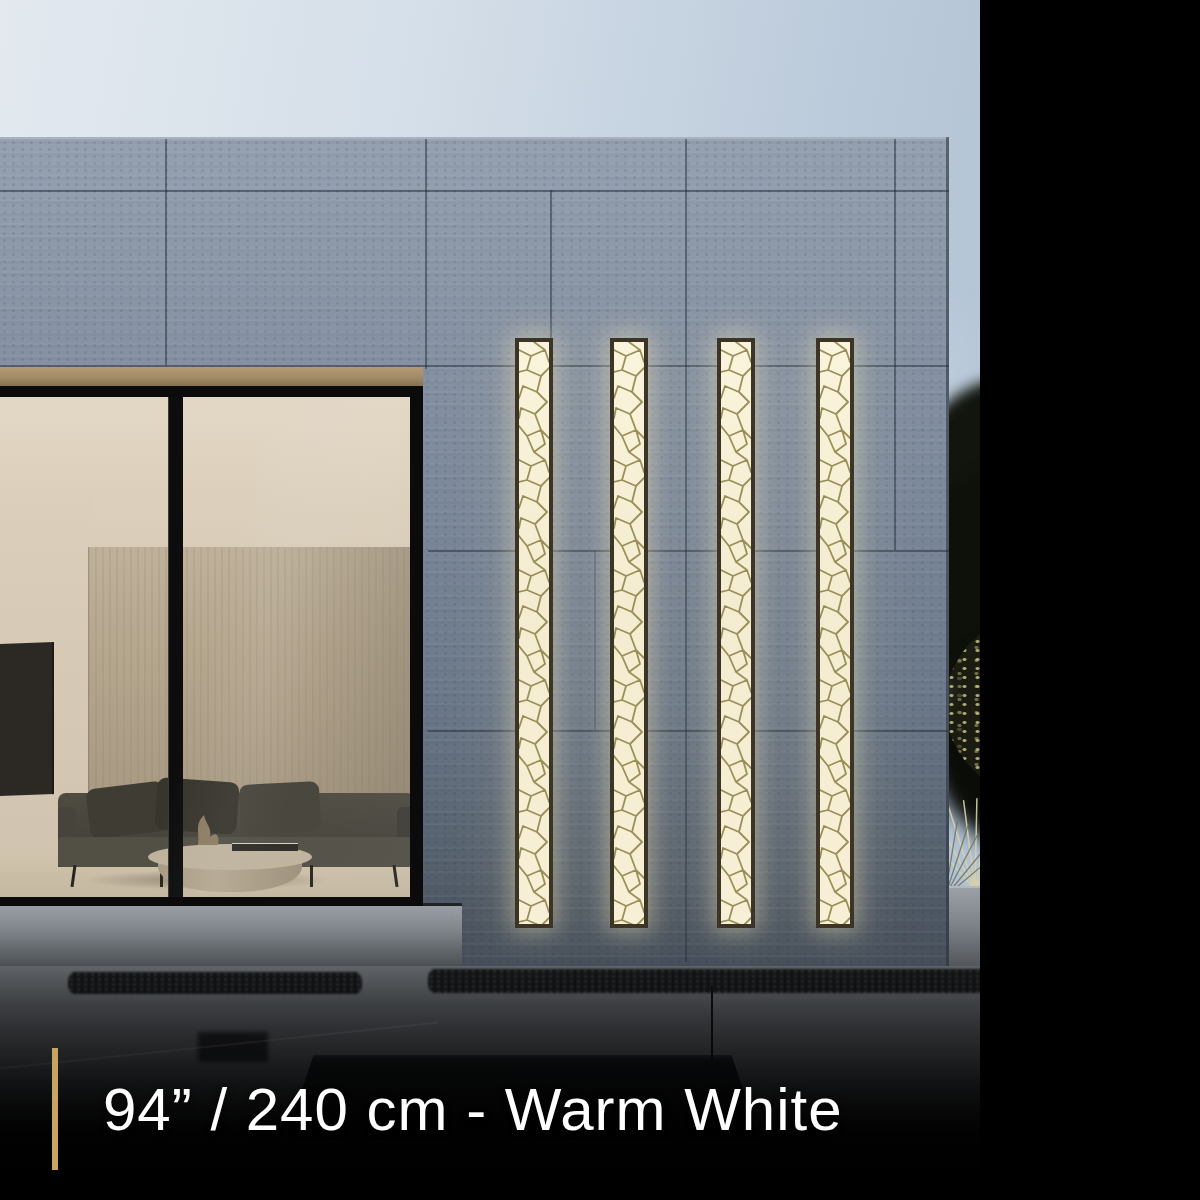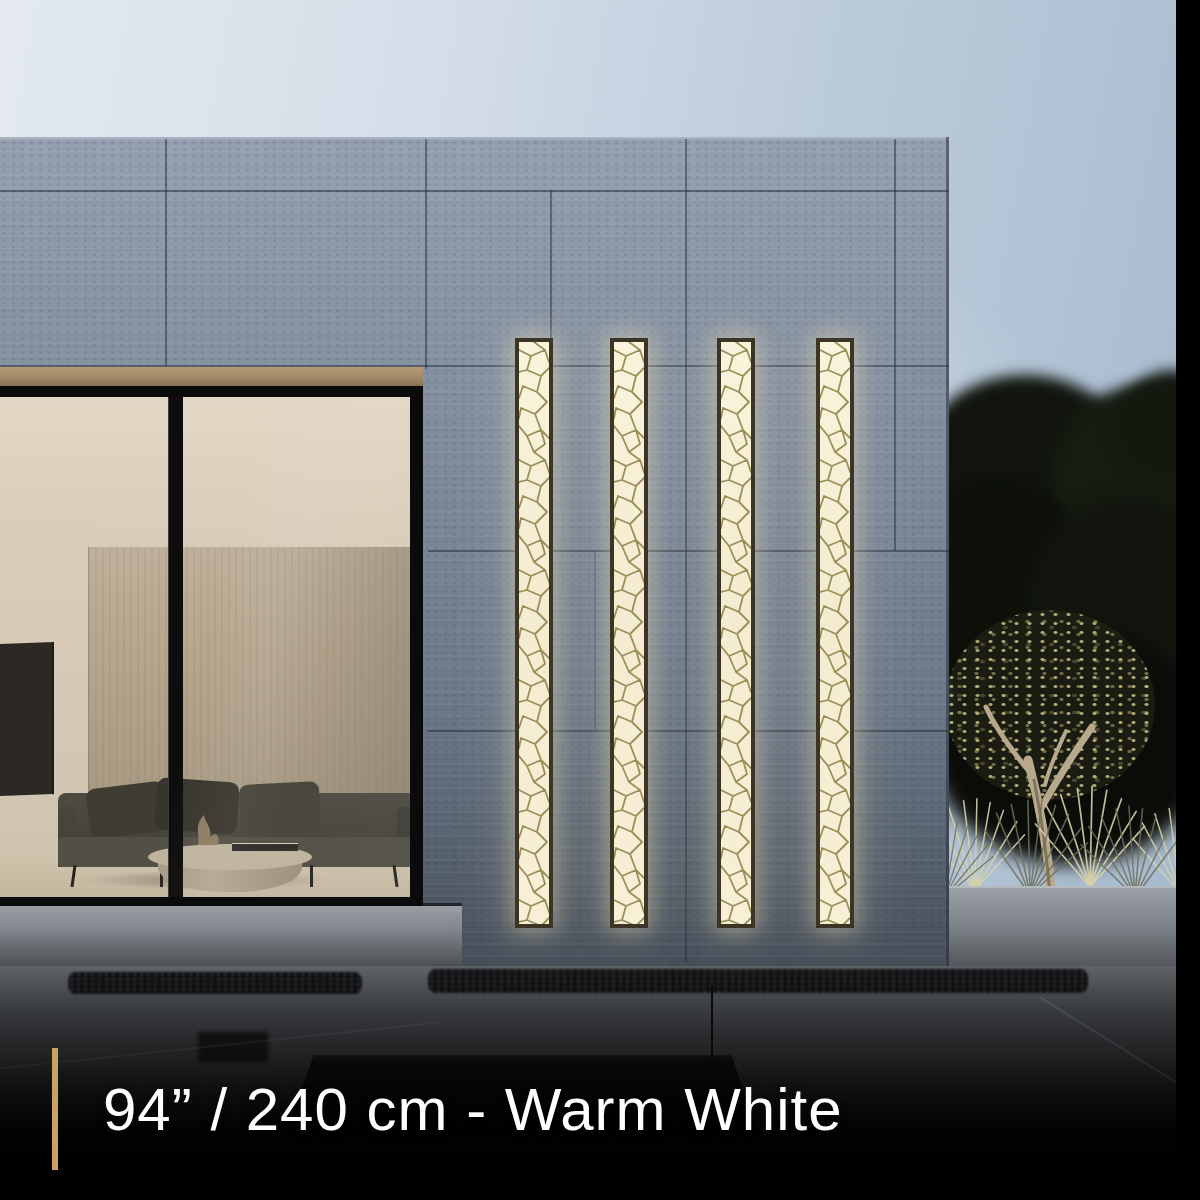--- a/index.html
+++ b/index.html
@@ -1,16 +1,16 @@
 <!DOCTYPE html>
 <html><head>
 <meta charset="utf-8">
 <style>
   html,body{margin:0;padding:0;background:#000;}
-  #canvas{position:relative;width:1176px;height:1200px;overflow:hidden;background:#000;
+  #canvas{position:relative;width:980px;height:1200px;overflow:hidden;background:#000;
           font-family:"Liberation Sans",sans-serif;}
   .abs{position:absolute;}
 
   
   .sky{left:0;top:0;width:1200px;height:1200px;
     background:linear-gradient(100deg,#e3e9ef 0%,#d5dfe9 30%,#bccbdb 60%,#a3b8cc 100%);}
   .sky-horizon{left:0;top:230px;width:1200px;height:260px;
     background:radial-gradient(60% 100% at 45% 60%,rgba(255,255,255,0.5),rgba(255,255,255,0) 70%);}
 
   

